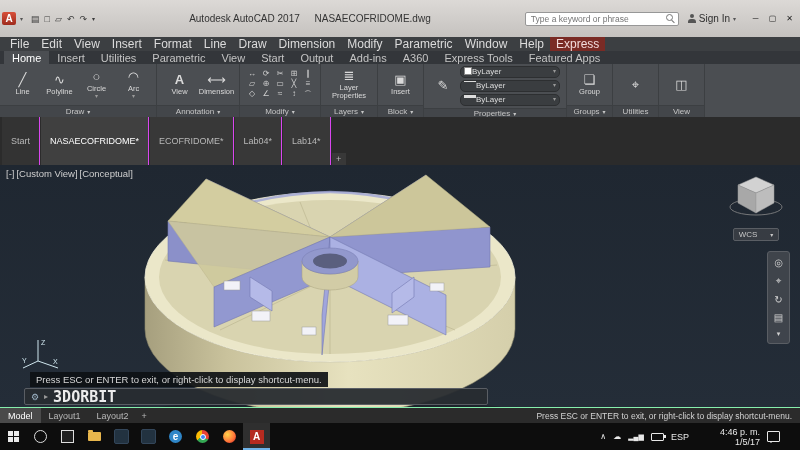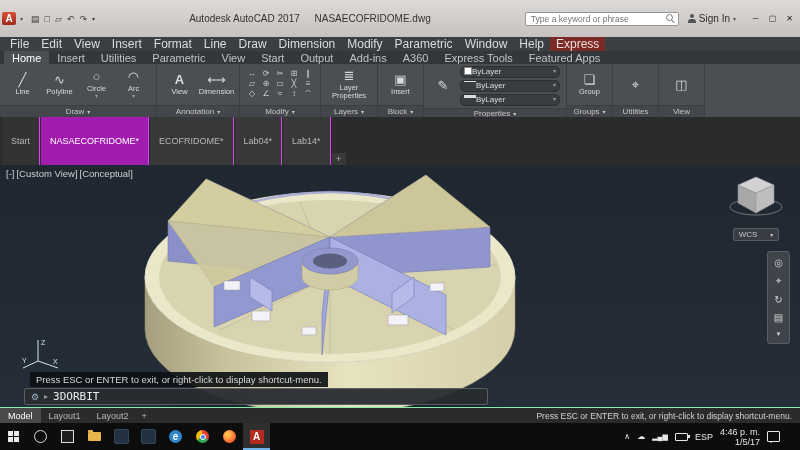--- a/index.html
+++ b/index.html
@@ -49,33 +49,33 @@
   .lineswatch{width:12px;height:1px;background:#ddd;flex:0 0 12px;}
   .lineswatch.thick{height:3px;}
   .ddlcaret{margin-left:auto;color:#999;font-size:6px;}
   .clipicon{width:10px;height:13px;border:1px solid #d8d8d8;border-radius:1px;position:relative;}
   .clipicon::before{content:'';position:absolute;left:2px;top:-2px;width:4px;height:2px;background:#d8d8d8;}
 
   
   .filetabs{flex:0 0 13px;background:#2b2b2b;display:flex;align-items:flex-end;font-size:9px;color:#b8b8b8;padding-left:2px;gap:1px;}
   .ftab{padding:18px 9px;background:#383838;height:12px;display:flex;align-items:center;border-right:1px solid #d946ef;}
   .ftab.start{background:#333;}
-  .ftab.active{background:#a21caf;color:#fff;}
+  .ftab.active{background:#404040;color:#fff;}
   .fplus{width:14px;height:12px;display:flex;align-items:center;justify-content:center;background:#383838;}
 
   
   .viewport{flex:1;position:relative;background:linear-gradient(#1f2731,#242d38);overflow:hidden;}
   .model{position:absolute;left:0;top:0;}
   .vpcorner{position:absolute;left:6px;top:3px;font-size:9.5px;color:#cfcfcf;display:flex;gap:2px;}
   .viewcube{position:absolute;right:14px;top:8px;width:60px;text-align:center;}
   .wcs{margin-top:1px;display:inline-flex;align-items:center;gap:13px;background:rgba(60,64,70,.85);border:1px solid #5a5e64;border-radius:2px;font-size:8px;color:#c8c8c8;padding:0 5px;height:11px;}
   .navbar{position:absolute;right:10px;top:86px;width:21px;background:rgba(72,76,82,.78);border:1px solid #5a5e64;border-radius:3px;display:flex;flex-direction:column;align-items:center;padding:5px 0;gap:7px;font-size:10px;color:#d0d0d0;}
   .tooltip{position:absolute;left:30px;bottom:20px;background:rgba(14,17,21,.92);color:#d6d6d6;font-size:9.5px;padding:2px 6px;white-space:nowrap;}
   .cmdbar{position:absolute;left:24px;bottom:2px;width:450px;height:15px;background:rgba(40,44,48,.95);border:1px solid #5a5e64;border-radius:2px;display:flex;align-items:center;gap:5px;padding:0 6px;font-size:10px;color:#cfcfcf;}
-  .cmdtext{font-family:"DejaVu Sans Mono",monospace;font-size:11px;color:#ececec;}
+  .cmdtext{font-family:"DejaVu Sans Mono",monospace;font-size:15px;color:#ececec;font-weight:bold;}
   .ucs{position:absolute;left:20px;bottom:36px;}
 
   
   .statusbar{flex:0 0 15px;background:#2b2b2b;border-top:1px solid #86efac;display:flex;align-items:center;font-size:9px;color:#b8b8b8;}
   .stab{padding:0 8px;height:100%;display:flex;align-items:center;}
   .stab.active{background:#4a4a4a;color:#fff;}
   .splus{padding:0 5px;}
   .sright{margin-left:auto;padding-right:8px;color:#d2d2d2;font-size:8.5px;white-space:nowrap;}
 
   
@@ -497,21 +497,21 @@
         <div class="acadico">A</div>
       </div>
 
     <div class="tray">
       <span class="trayglyph">∧</span>
       <span class="trayglyph">☁</span>
       <span class="signal">▂▄▆</span>
       <span class="battery"></span>
       <span>ESP</span>
       <span class="clock">
-        <span style="display:block;">4:46 p. m.</span>
+        <span style="display:block;margin-left:24px;">4:46 p. m.</span>
         <span style="display:block;">1/5/17</span>
       </span>
       <span class="bubble"></span>
       <span class="showdesk"></span>
     </div>
   </div>
 
 </div>
 
 </body></html>

